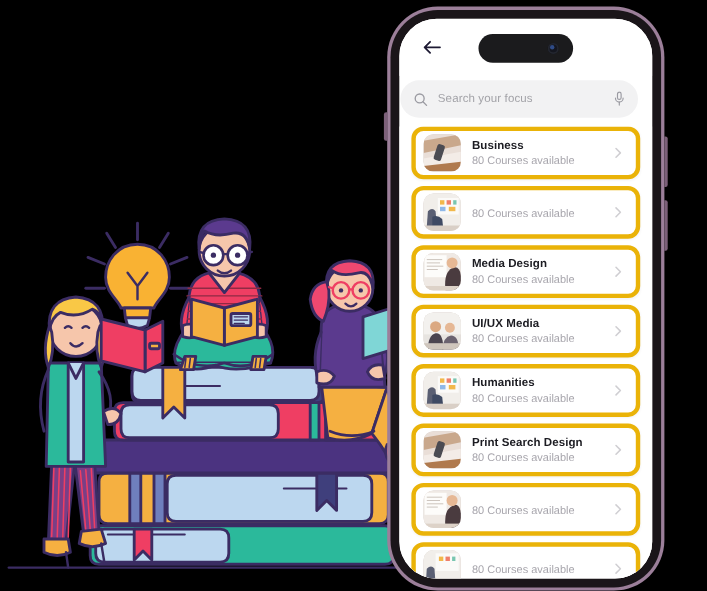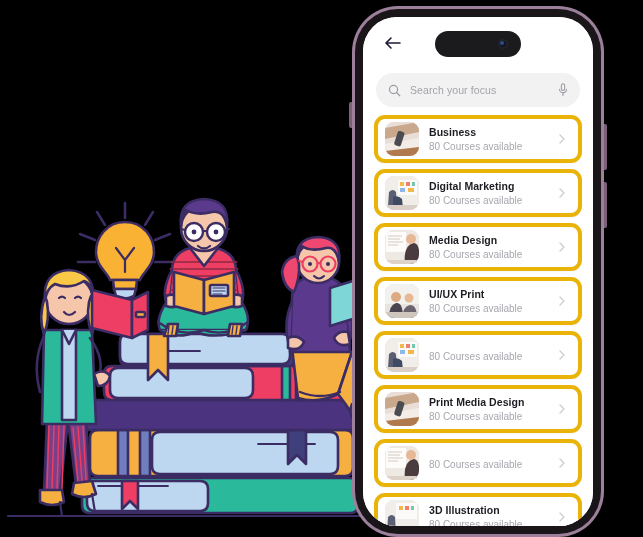--- a/index.html
+++ b/index.html
@@ -74,21 +74,21 @@
     display: flex; align-items: center; padding-left: 16px;
     z-index: 5; background: #fff;
   }
   .back-btn {
     width: 26px; height: 26px;
     display: flex; align-items: center; justify-content: center;
     cursor: pointer;
   }
 
   
-  .search-wrap { position: absolute; left: 13px; right: 13px; top: 56px; z-index: 5; }
+  .search-wrap { position: absolute; left: 1px; right: 13px; top: 56px; z-index: 5; }
   .search-bar {
     height: 34px; background: #f2f2f3; border-radius: 18px;
     display: flex; align-items: center; padding: 0 12px; gap: 9px;
   }
   .search-placeholder {
     flex: 1; color: #a3a3a8; font-size: 10.5px; letter-spacing: .1px;
   }
 
   
   .list {
@@ -386,21 +386,20 @@
               <rect x="21" y="6" width="4" height="4" fill="#ef7f6a"></rect>
               <rect x="27" y="6" width="3" height="4" fill="#79c6b0"></rect>
               <rect x="15" y="12" width="5" height="4" fill="#8fb8e8"></rect>
               <rect x="23" y="12" width="6" height="4" fill="#f2b84b"></rect>
               <path d="M4 16 q4 -4 7 0 l1 14 H3 Z" fill="#5a5f73"></path>
               <path d="M8 21 q5 -2 9 2 l1 9 H8 Z" fill="#3f4a63"></path>
               <rect x="0" y="29" width="34" height="5" fill="#d9cfc6"></rect>
             </svg>
           </div>
           <div class="row-text">
-            <div class="row-title">Digital Marketing</div>
             <div class="row-sub">80 Courses available</div>
           </div>
           <svg class="chev" viewBox="0 0 12 12">
             <path d="M4 2 L8 6 L4 10" fill="none" stroke="#a9a7ae" stroke-width="1.4" stroke-linecap="round" stroke-linejoin="round"></path>
           </svg>
         </div>
 
         <div class="row">
           <div class="thumb">
             <svg viewBox="0 0 34 34" preserveAspectRatio="none">
@@ -432,21 +431,21 @@
               <rect width="34" height="34" fill="#e7e4e0"></rect>
               <rect x="0" y="0" width="34" height="20" fill="#f3f1ee"></rect>
               <path d="M4 34 q0 -13 7 -15 q7 -1 7 15 Z" fill="#4b4550"></path>
               <circle cx="11" cy="13" r="5" fill="#dba982"></circle>
               <path d="M17 34 q1 -12 8 -13 q7 0 7 13 Z" fill="#6b6370"></path>
               <circle cx="24" cy="14" r="4.5" fill="#e6b895"></circle>
               <rect x="0" y="28" width="34" height="6" fill="#cfc6bd"></rect>
             </svg>
           </div>
           <div class="row-text">
-            <div class="row-title">UI/UX Print</div>
+            <div class="row-title">UI/UX Media</div>
             <div class="row-sub">80 Courses available</div>
           </div>
           <svg class="chev" viewBox="0 0 12 12">
             <path d="M4 2 L8 6 L4 10" fill="none" stroke="#a9a7ae" stroke-width="1.4" stroke-linecap="round" stroke-linejoin="round"></path>
           </svg>
         </div>
 
         <div class="row">
           <div class="thumb">
             <svg viewBox="0 0 34 34" preserveAspectRatio="none">
@@ -456,39 +455,40 @@
               <rect x="21" y="6" width="4" height="4" fill="#ef7f6a"></rect>
               <rect x="27" y="6" width="3" height="4" fill="#79c6b0"></rect>
               <rect x="15" y="12" width="5" height="4" fill="#8fb8e8"></rect>
               <rect x="23" y="12" width="6" height="4" fill="#f2b84b"></rect>
               <path d="M4 16 q4 -4 7 0 l1 14 H3 Z" fill="#5a5f73"></path>
               <path d="M8 21 q5 -2 9 2 l1 9 H8 Z" fill="#3f4a63"></path>
               <rect x="0" y="29" width="34" height="5" fill="#d9cfc6"></rect>
             </svg>
           </div>
           <div class="row-text">
+            <div class="row-title">Humanities</div>
             <div class="row-sub">80 Courses available</div>
           </div>
           <svg class="chev" viewBox="0 0 12 12">
             <path d="M4 2 L8 6 L4 10" fill="none" stroke="#a9a7ae" stroke-width="1.4" stroke-linecap="round" stroke-linejoin="round"></path>
           </svg>
         </div>
 
         <div class="row">
           <div class="thumb">
             <svg viewBox="0 0 34 34" preserveAspectRatio="none">
               <rect width="34" height="34" fill="#e9ded7"></rect>
               <path d="M0 6 L34 0 L34 10 L0 17 Z" fill="#c9a88c"></path>
               <path d="M0 22 L34 16 L34 34 L0 34 Z" fill="#f3ece7"></path>
               <rect x="11" y="9" width="7" height="15" rx="2" fill="#4b4b52" transform="rotate(18 14 16)"></rect>
               <path d="M0 29 L34 25 L34 34 L0 34 Z" fill="#b07a4e"></path>
             </svg>
           </div>
           <div class="row-text">
-            <div class="row-title">Print Media Design</div>
+            <div class="row-title">Print Search Design</div>
             <div class="row-sub">80 Courses available</div>
           </div>
           <svg class="chev" viewBox="0 0 12 12">
             <path d="M4 2 L8 6 L4 10" fill="none" stroke="#a9a7ae" stroke-width="1.4" stroke-linecap="round" stroke-linejoin="round"></path>
           </svg>
         </div>
 
         <div class="row">
           <div class="thumb">
             <svg viewBox="0 0 34 34" preserveAspectRatio="none">
@@ -519,21 +519,20 @@
               <rect width="34" height="34" fill="#f1eeea"></rect>
               <rect x="11" y="3" width="21" height="16" fill="#fbfaf8"></rect>
               <rect x="14" y="6" width="4" height="4" fill="#f2b84b"></rect>
               <rect x="20" y="6" width="4" height="4" fill="#ef7f6a"></rect>
               <rect x="26" y="6" width="3" height="4" fill="#79c6b0"></rect>
               <path d="M3 17 q4 -4 7 0 l1 15 H2 Z" fill="#5a5f73"></path>
               <rect x="0" y="30" width="34" height="4" fill="#d9cfc6"></rect>
             </svg>
           </div>
           <div class="row-text">
-            <div class="row-title">3D Illustration</div>
             <div class="row-sub">80 Courses available</div>
           </div>
           <svg class="chev" viewBox="0 0 12 12">
             <path d="M4 2 L8 6 L4 10" fill="none" stroke="#a9a7ae" stroke-width="1.4" stroke-linecap="round" stroke-linejoin="round"></path>
           </svg>
         </div>
 
       </div>
     </div>
   </div>

